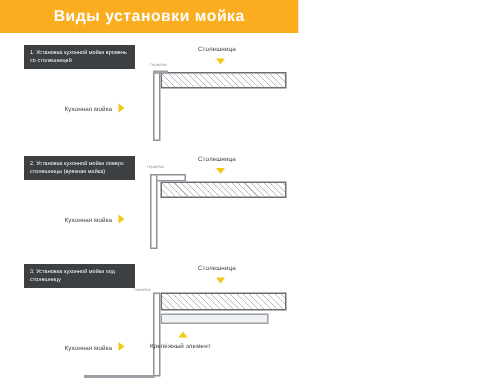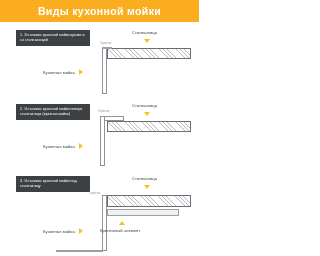--- a/index.html
+++ b/index.html
@@ -139,21 +139,21 @@
     border-bottom: 3px solid transparent;
     border-left: 4px solid #f5c518;
   }
 </style>
 </head>
 <body>
 
 <div id="page">
 
   <div class="header">
-    <div class="header-title">Виды кухонной мойки</div>
+    <div class="header-title">Виды установки мойка</div>
   </div>
 
   <div class="panel" id="panel-1">
 
     <div class="caption">1. Установка кухонной мойки вровень со столешницей</div>
 
     <div class="drawing">
 
       <div class="countertop" style="left:17px; top:26px; width:84px; height:11px;"></div>
 

